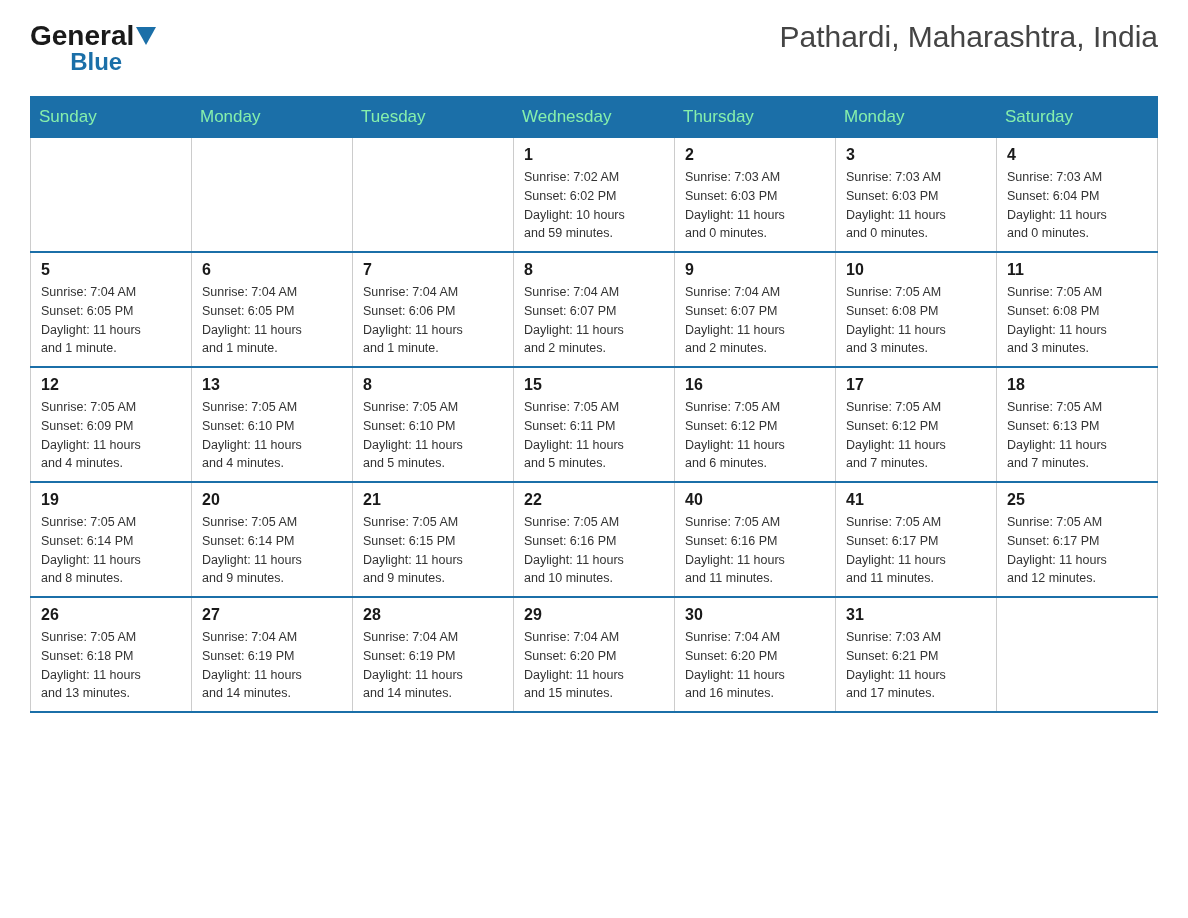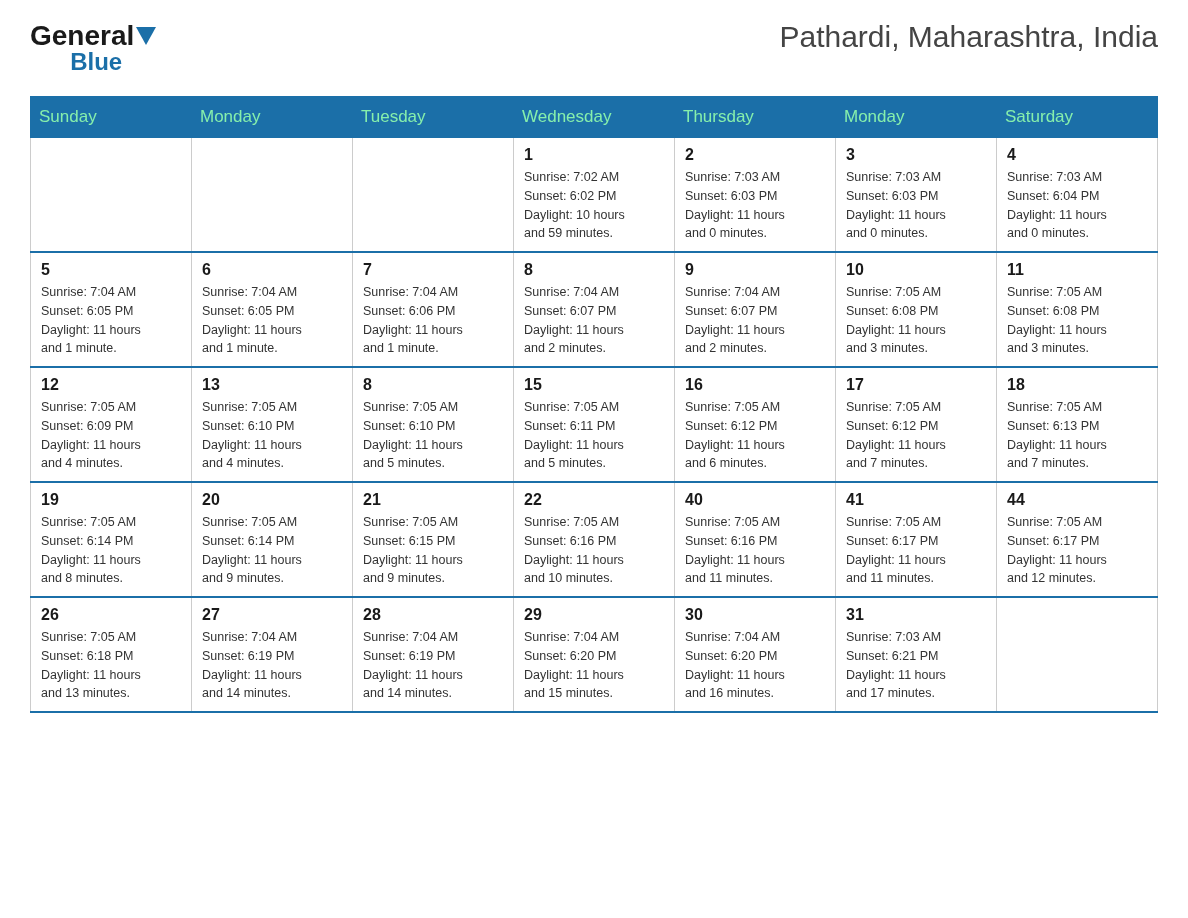--- a/index.html
+++ b/index.html
@@ -240,21 +240,21 @@
         </td>
         <td>
           <span class="day-number">40</span>
           <div class="day-info">Sunrise: 7:05 AM<br>Sunset: 6:16 PM<br>Daylight: 11 hours<br>and 11 minutes.</div>
         </td>
         <td>
           <span class="day-number">41</span>
           <div class="day-info">Sunrise: 7:05 AM<br>Sunset: 6:17 PM<br>Daylight: 11 hours<br>and 11 minutes.</div>
         </td>
         <td>
-          <span class="day-number">44</span>
+          <span class="day-number">25</span>
           <div class="day-info">Sunrise: 7:05 AM<br>Sunset: 6:17 PM<br>Daylight: 11 hours<br>and 12 minutes.</div>
         </td>
       </tr>
       <tr>
         <td>
           <span class="day-number">26</span>
           <div class="day-info">Sunrise: 7:05 AM<br>Sunset: 6:18 PM<br>Daylight: 11 hours<br>and 13 minutes.</div>
         </td>
         <td>
           <span class="day-number">27</span>

